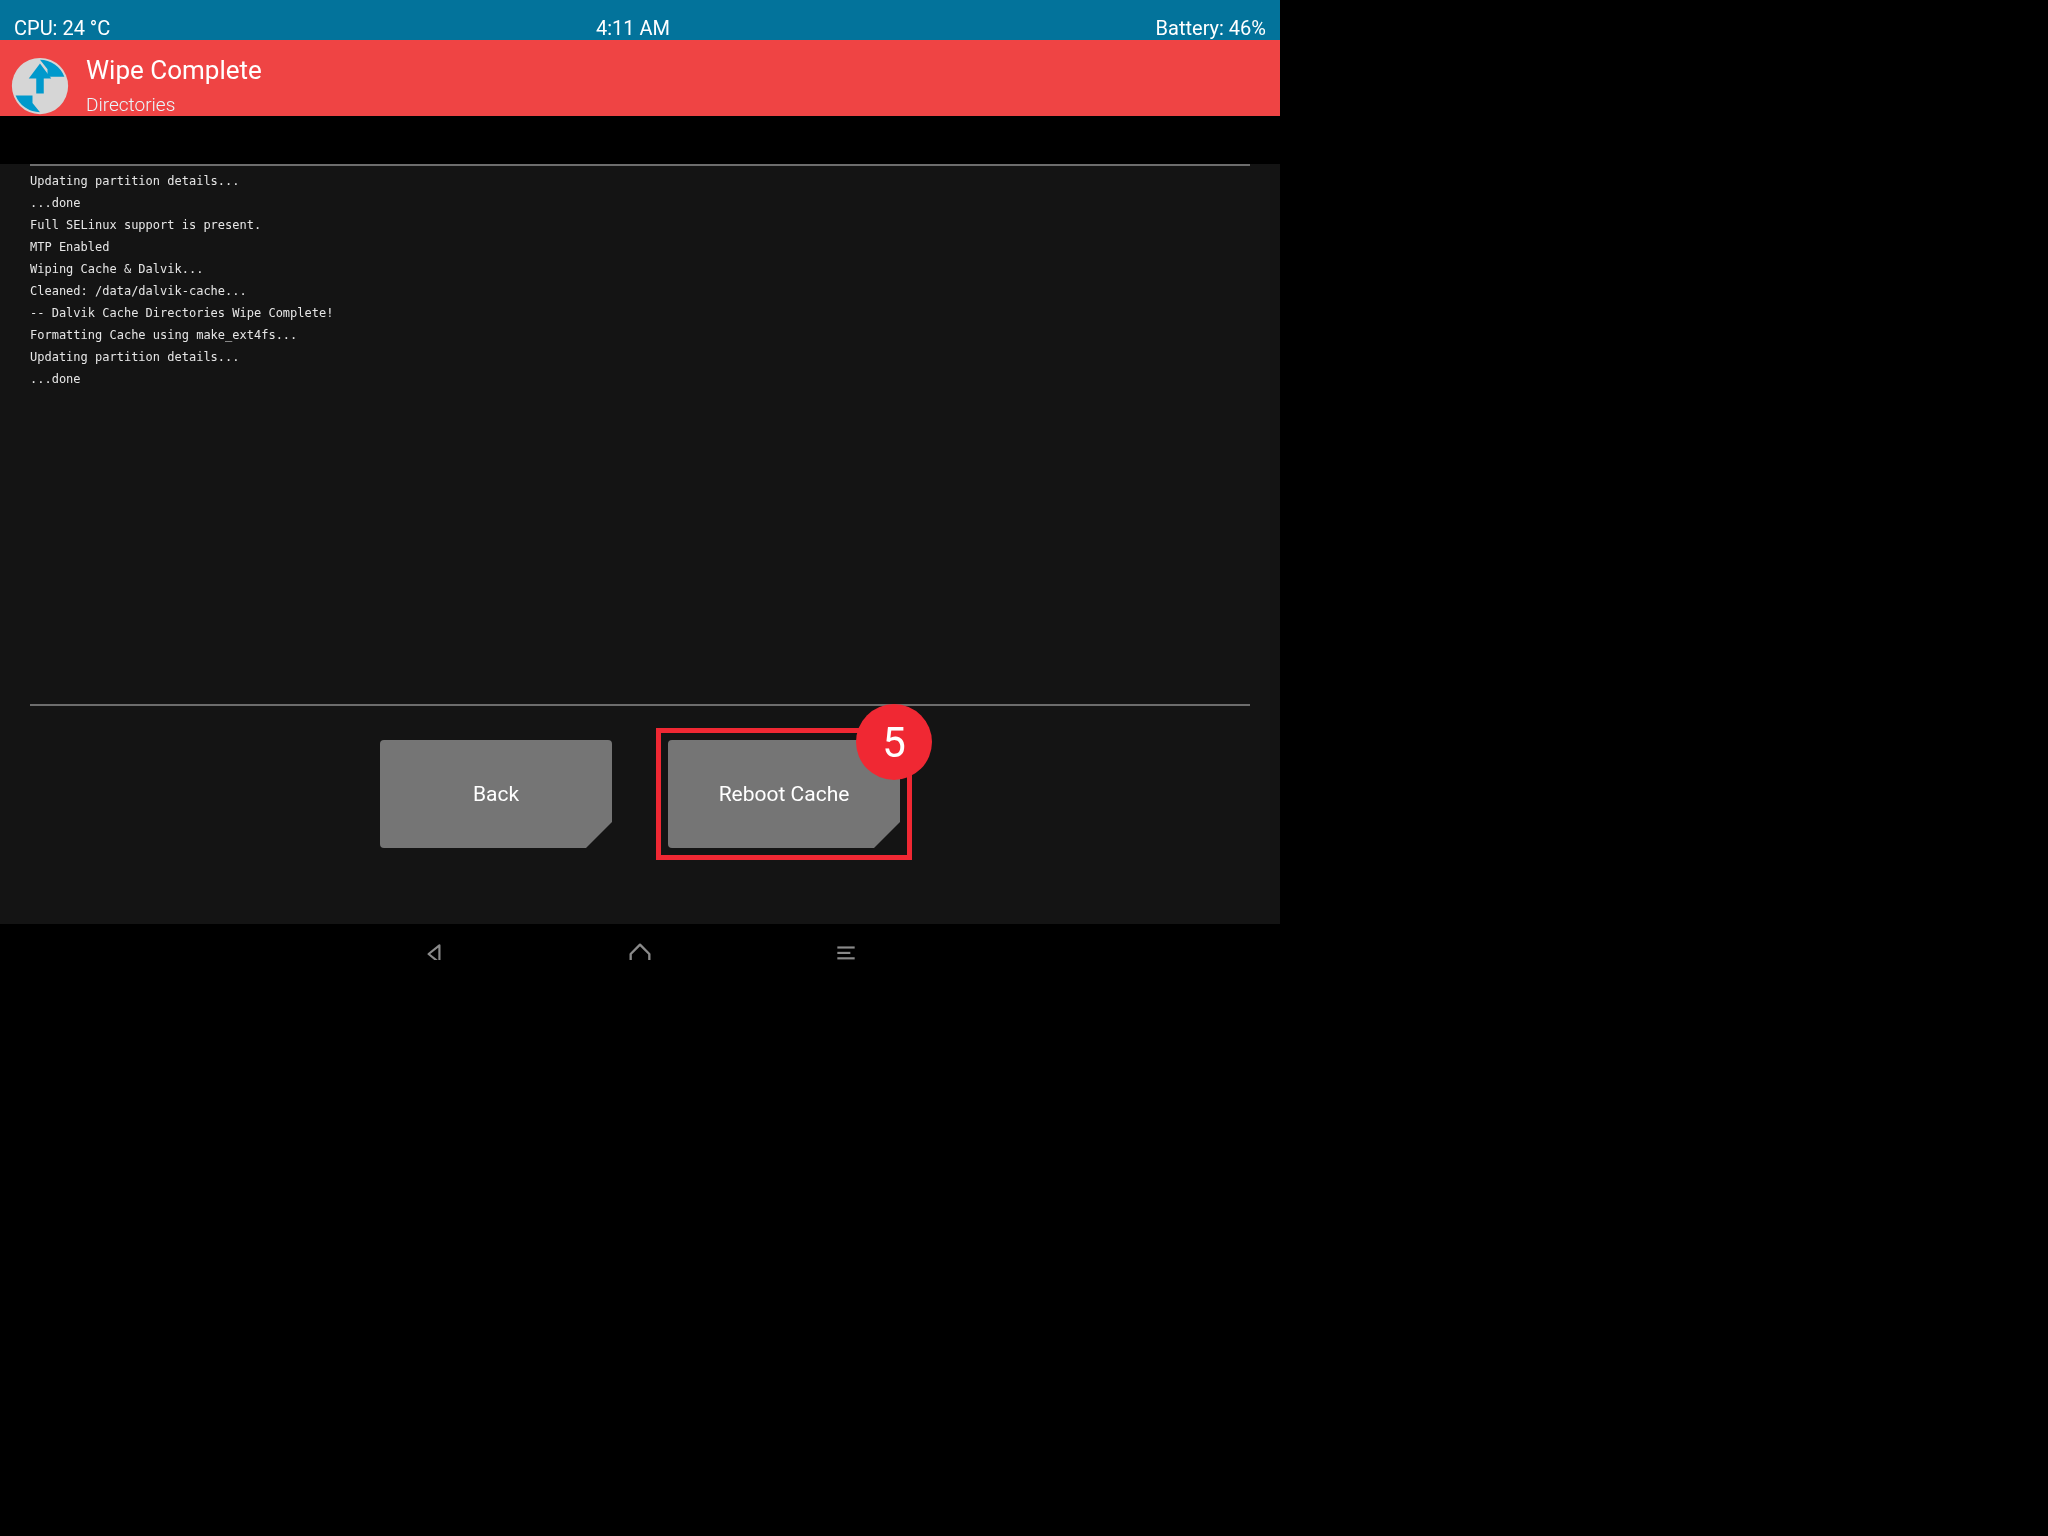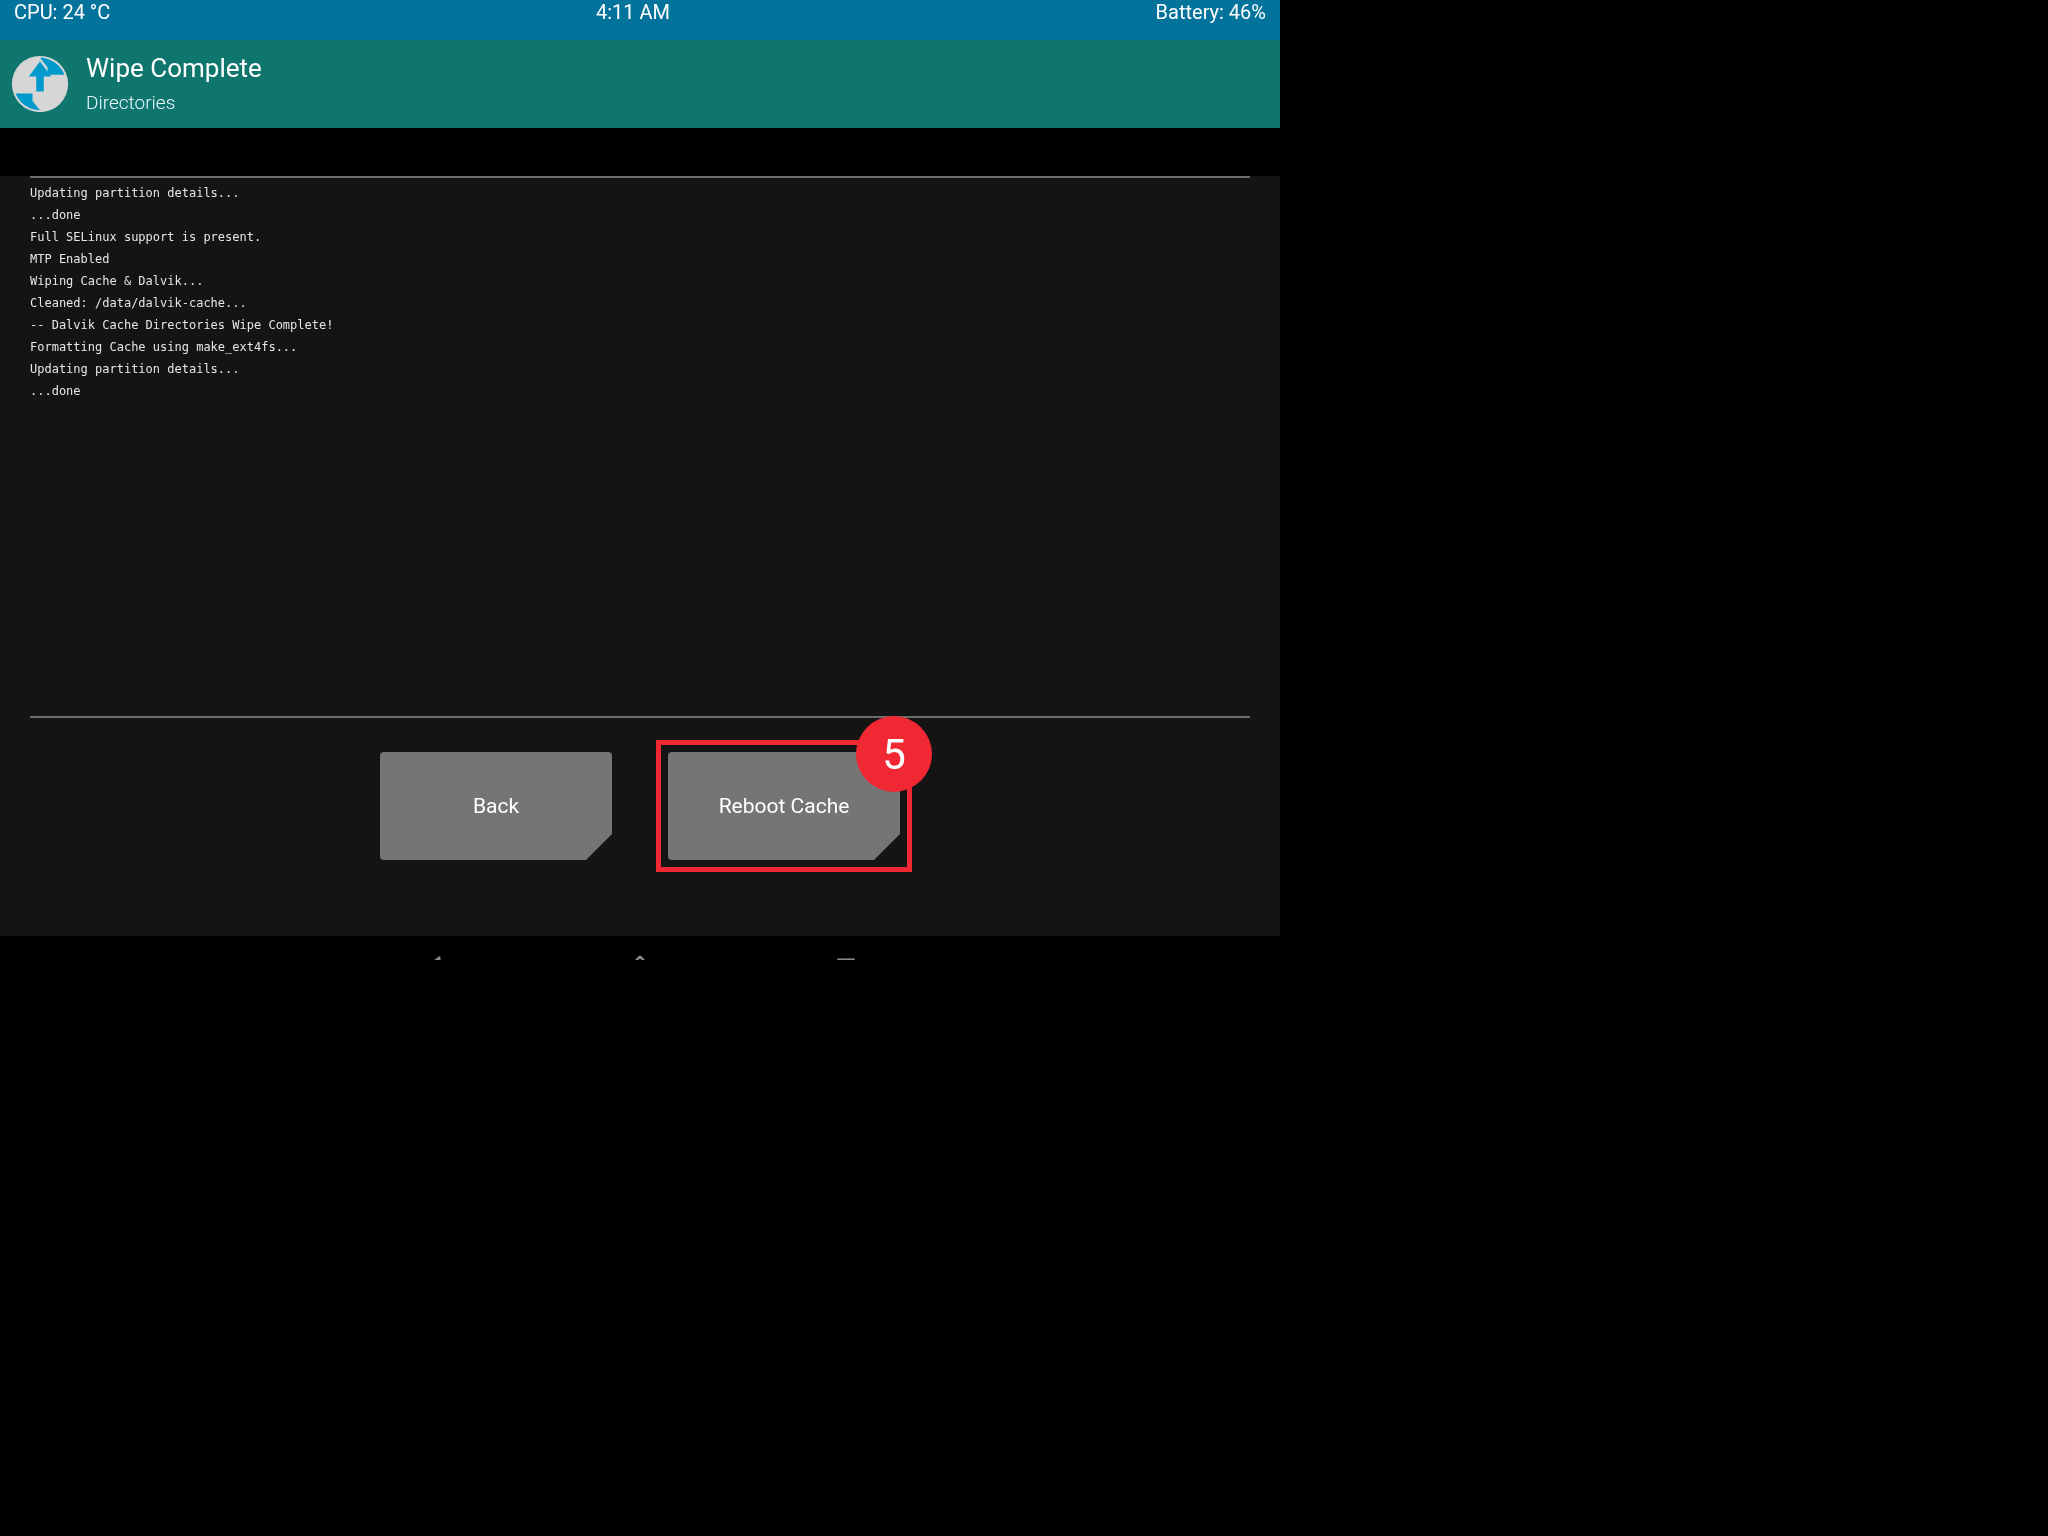--- a/index.html
+++ b/index.html
@@ -1,17 +1,17 @@
 <!DOCTYPE html>
 <html><head>
 <meta charset="utf-8">
 <style>
   html,body{margin:0;padding:0;width:1280px;height:960px;background:#000;font-family:"Roboto","Helvetica Neue",Arial,sans-serif;color:#fff;overflow:hidden}
-  .status-bar{background:#03739b;height:40px;display:flex;align-items:flex-start;justify-content:space-between;padding:0 14px;font-size:20px;font-weight:400}
-  .header{background:#0f766e;height:88px;display:flex;align-items:center;padding-left:10px}
+  .status-bar{background:#03739b;height:40px;display:flex;align-items:flex-end;justify-content:space-between;padding:0 14px;font-size:20px;font-weight:400}
+  .header{background:#ef4444;height:76px;display:flex;align-items:flex-end;padding-left:10px}
   .logo{width:60px;height:60px;margin-right:16px;display:flex;align-items:center;justify-content:center}
   .header-text{display:flex;flex-direction:column;justify-content:center}
   .header-title{font-size:26px;font-weight:400;color:#fff;line-height:1.1;margin-bottom:8px}
   .header-sub{font-size:19px;font-weight:300;color:#e8f6fb}
   .main{background:#141414;height:760px;position:relative;padding:0 30px;box-sizing:border-box}
   .log-top-rule{border-top:2px solid #6d6d6d;margin-top:48px}
   .log{font-family:"DejaVu Sans Mono","Menlo","Consolas",monospace;font-size:12px;line-height:22px;color:#e6e6e6;white-space:pre;padding-top:4px}
   .bottom-rule{position:absolute;left:30px;right:30px;top:540px;border-top:2px solid #6d6d6d}
   .buttons{position:absolute;left:0;right:0;top:576px;display:flex;justify-content:center;gap:56px}
   .twrp-btn{width:232px;height:108px;background:#757575;color:#fff;font-size:21px;display:flex;align-items:center;justify-content:center;position:relative;cursor:pointer;clip-path:polygon(0 0,100% 0,100% calc(100% - 26px),calc(100% - 26px) 100%,0 100%);border-radius:4px}

